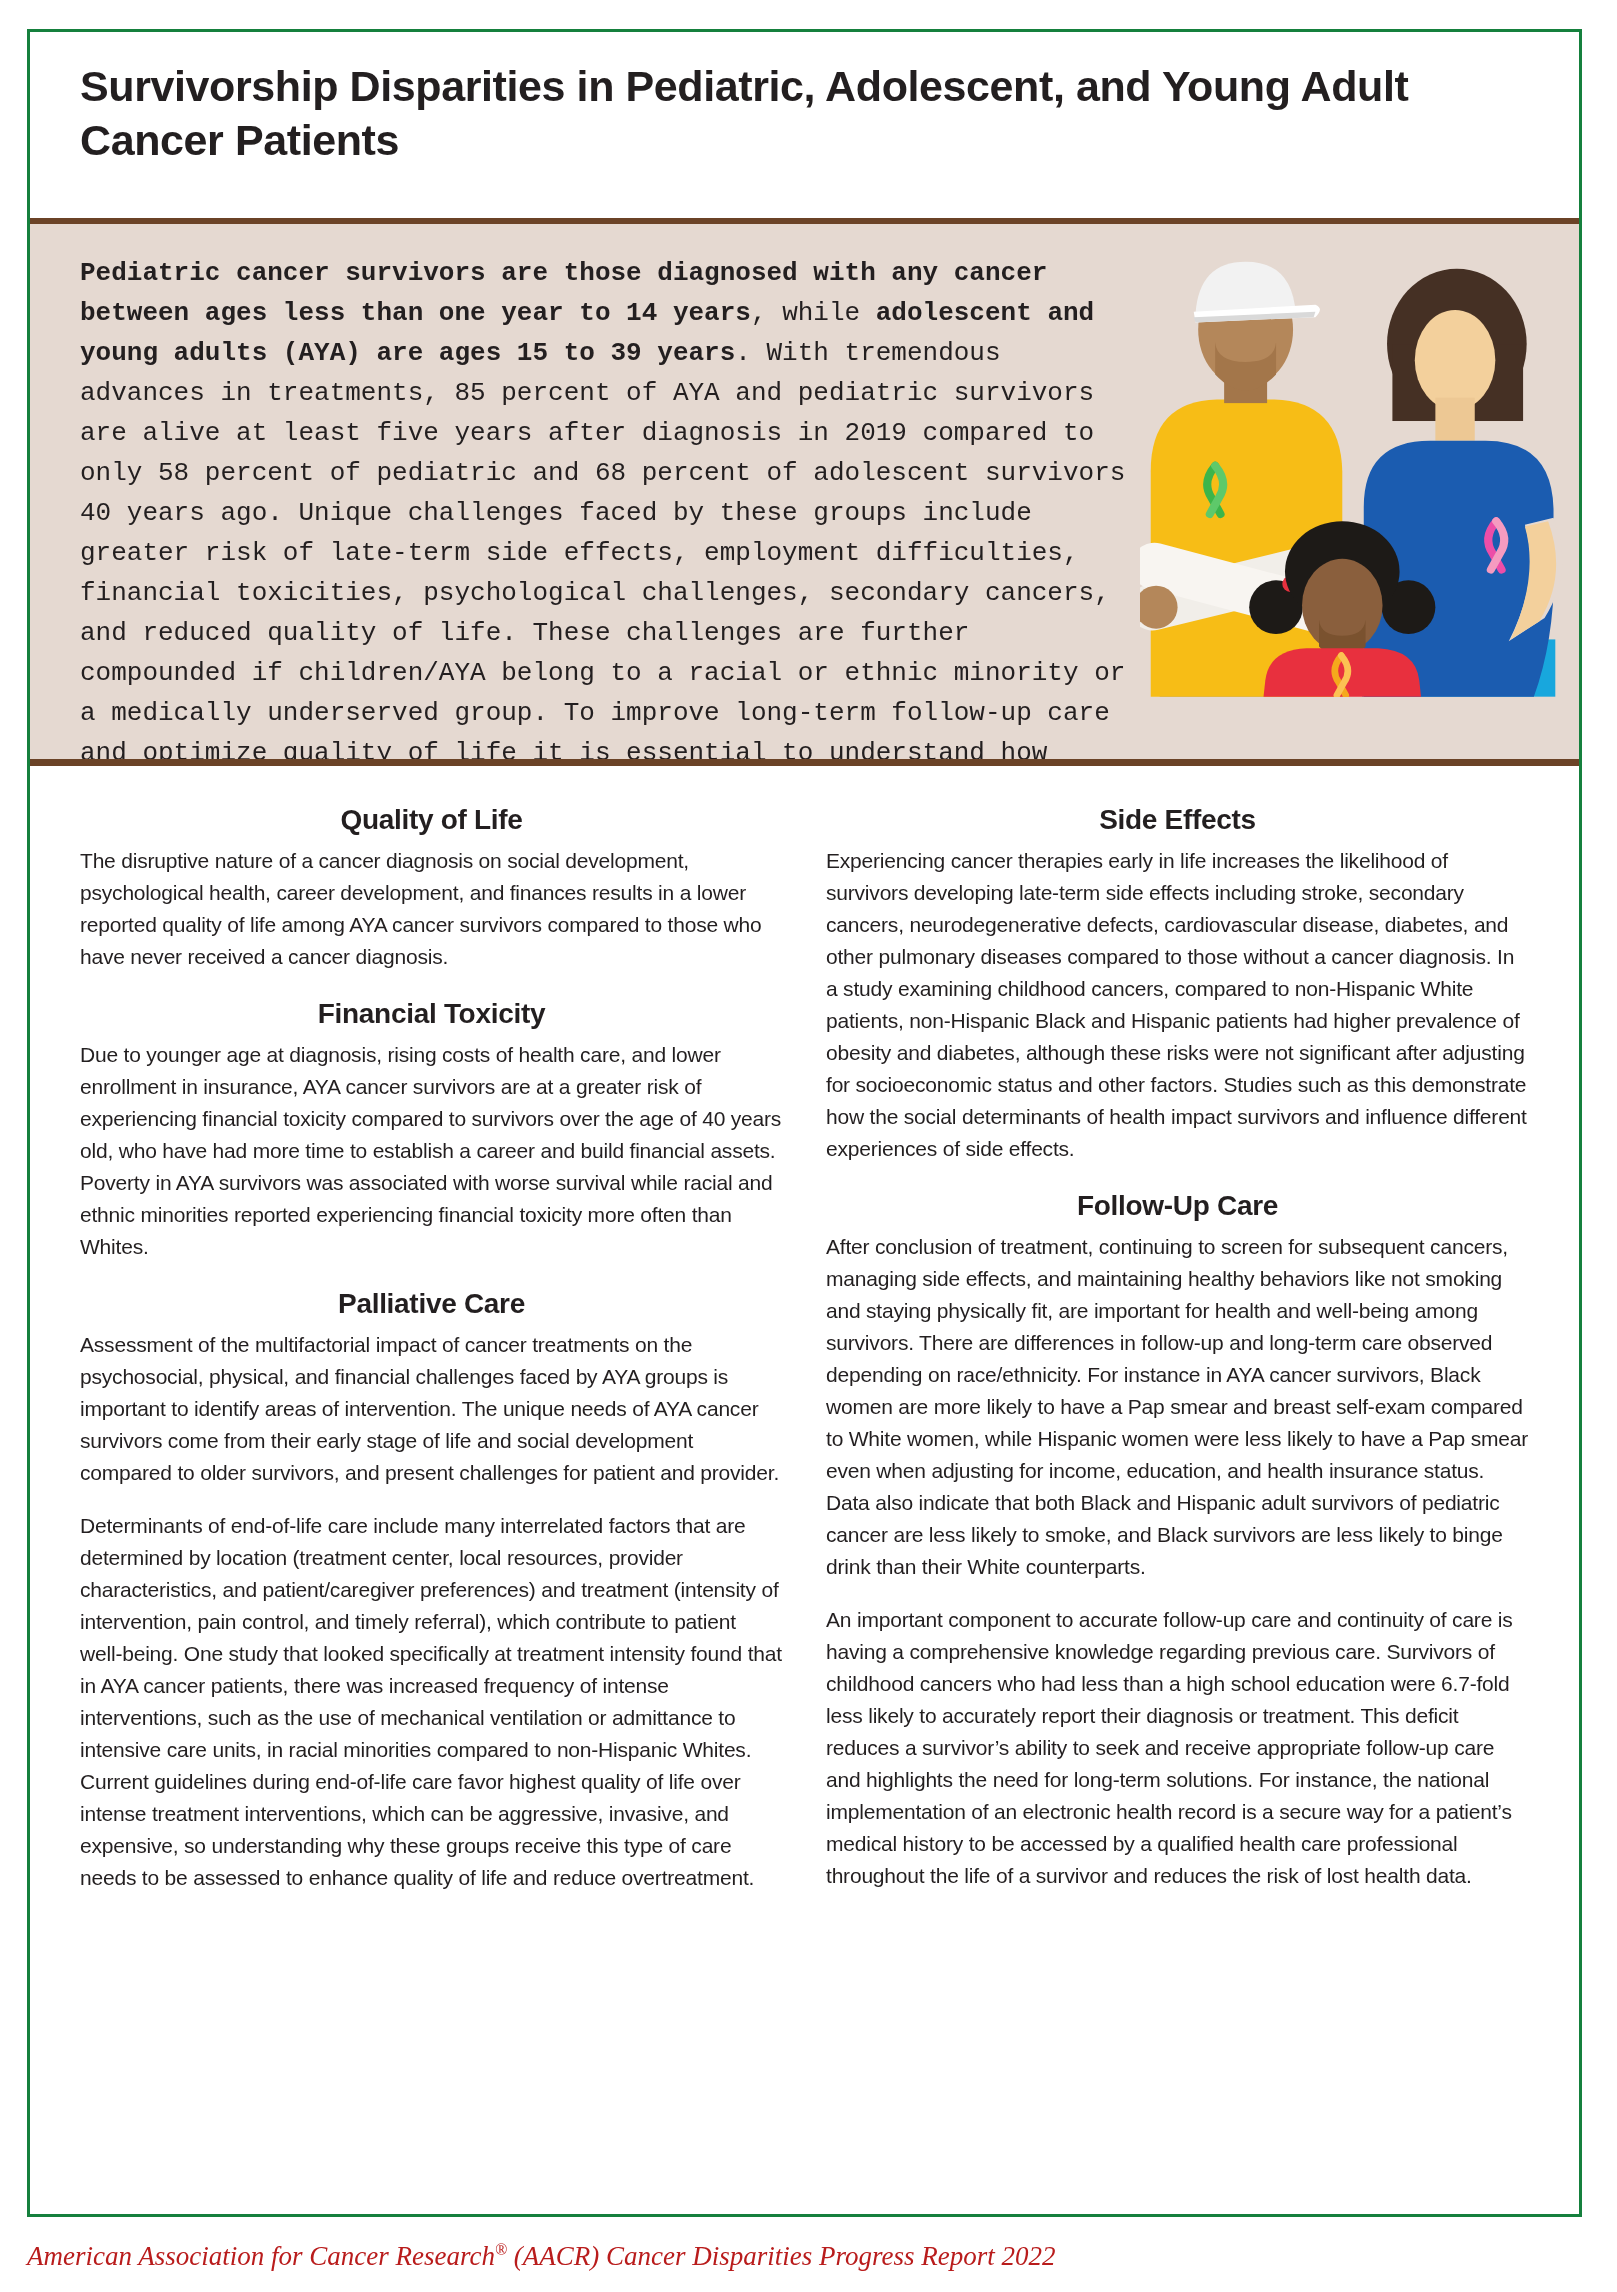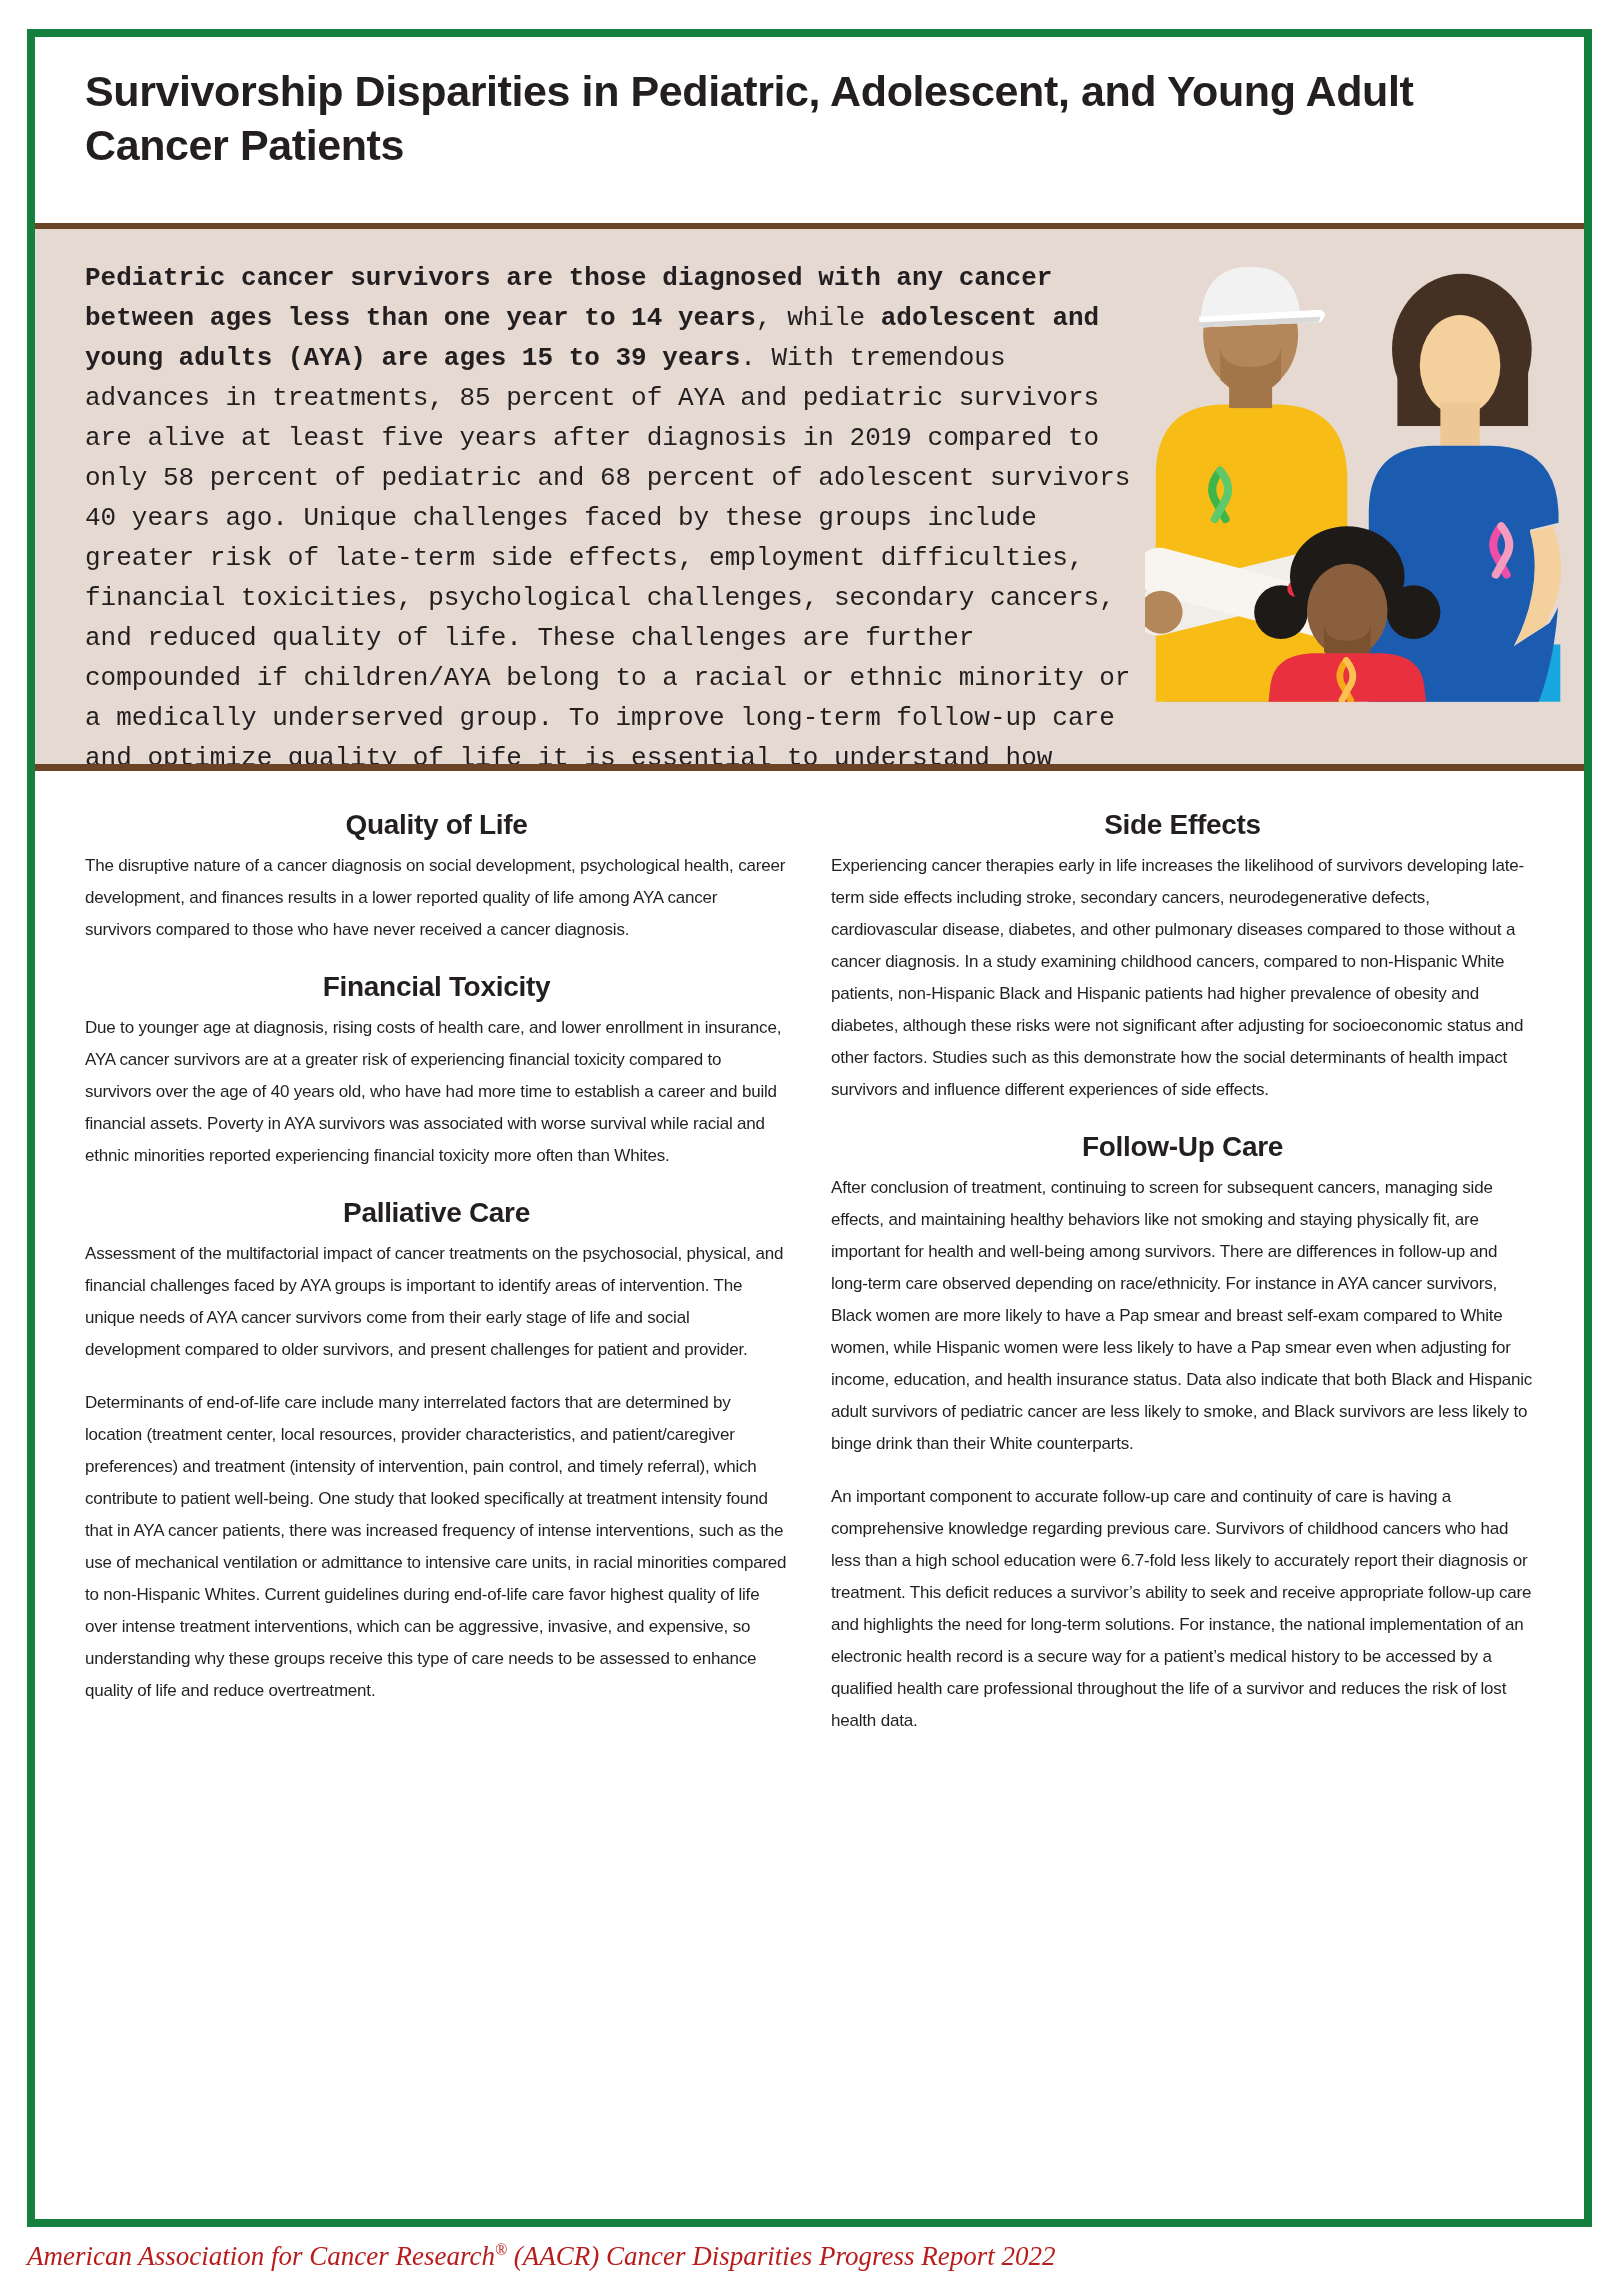--- a/index.html
+++ b/index.html
@@ -3,21 +3,21 @@
 <meta charset="utf-8">
 <style>
   html,body{margin:0;padding:0;background:#ffffff;}
   body{
     width:1617px;height:2293px;position:relative;
     font-family:"Liberation Sans", sans-serif;color:#231f20;
     -webkit-font-smoothing:antialiased;
   }
   .page-frame{
     position:absolute;left:27px;top:29px;width:1549px;height:2182px;
-    border:8px solid #15803d;background:#ffffff;overflow:hidden;
+    border:3px solid #15803d;background:#ffffff;overflow:hidden;
   }
   .title-block{
     height:159px;background:#ffffff;padding:27px 45px 0 50px;
     display:flex;align-items:flex-start;
   }
   .page-title{
     font-size:43px;line-height:54px;font-weight:700;letter-spacing:-0.4px;
     color:#231f20;max-width:1469px;
   }
   .rule{height:6.3px;background:#6b4327;width:100%;}
@@ -37,21 +37,21 @@
     padding:38px 50px 0 50px;display:flex;gap:43px;overflow:hidden;
   }
   .col{flex:1 1 0;min-width:0;}
   .col h2{
     font-size:28px;line-height:32px;font-weight:700;margin:25px 0 9px 0;
     letter-spacing:-0.3px;
     text-align:center;
   }
   .col section:first-child h2{margin-top:0;}
   .col p{
-    font-size:17px;line-height:32px;margin:0 0 21.5px 0;letter-spacing:-0.2px;
+    font-size:21px;line-height:32px;margin:0 0 21.5px 0;letter-spacing:-0.2px;
   }
   .page-footer{
     position:absolute;left:27px;top:2241px;width:1558px;
     font-family:"Liberation Serif", serif;font-style:italic;
     font-size:27px;color:#b91c1c;
   }
   .page-footer .reg-mark{font-size:16px;vertical-align:super;line-height:0;}
 </style>
 </head>
 <body>

